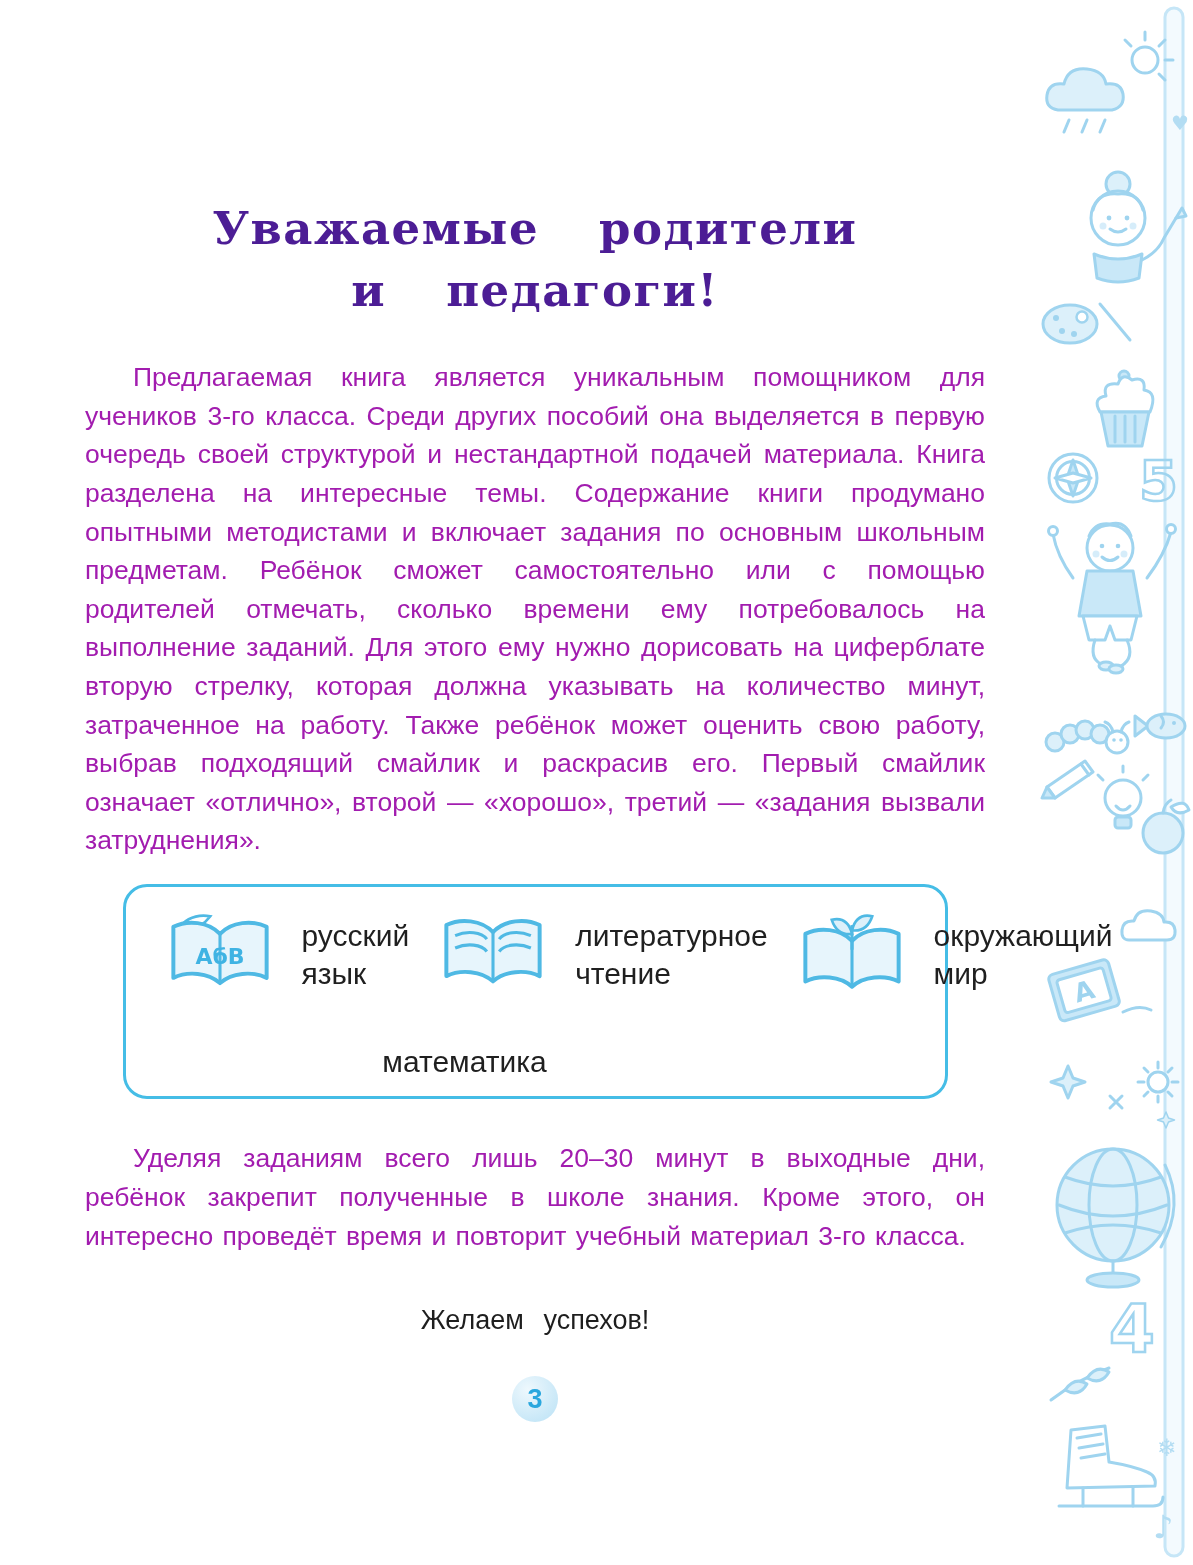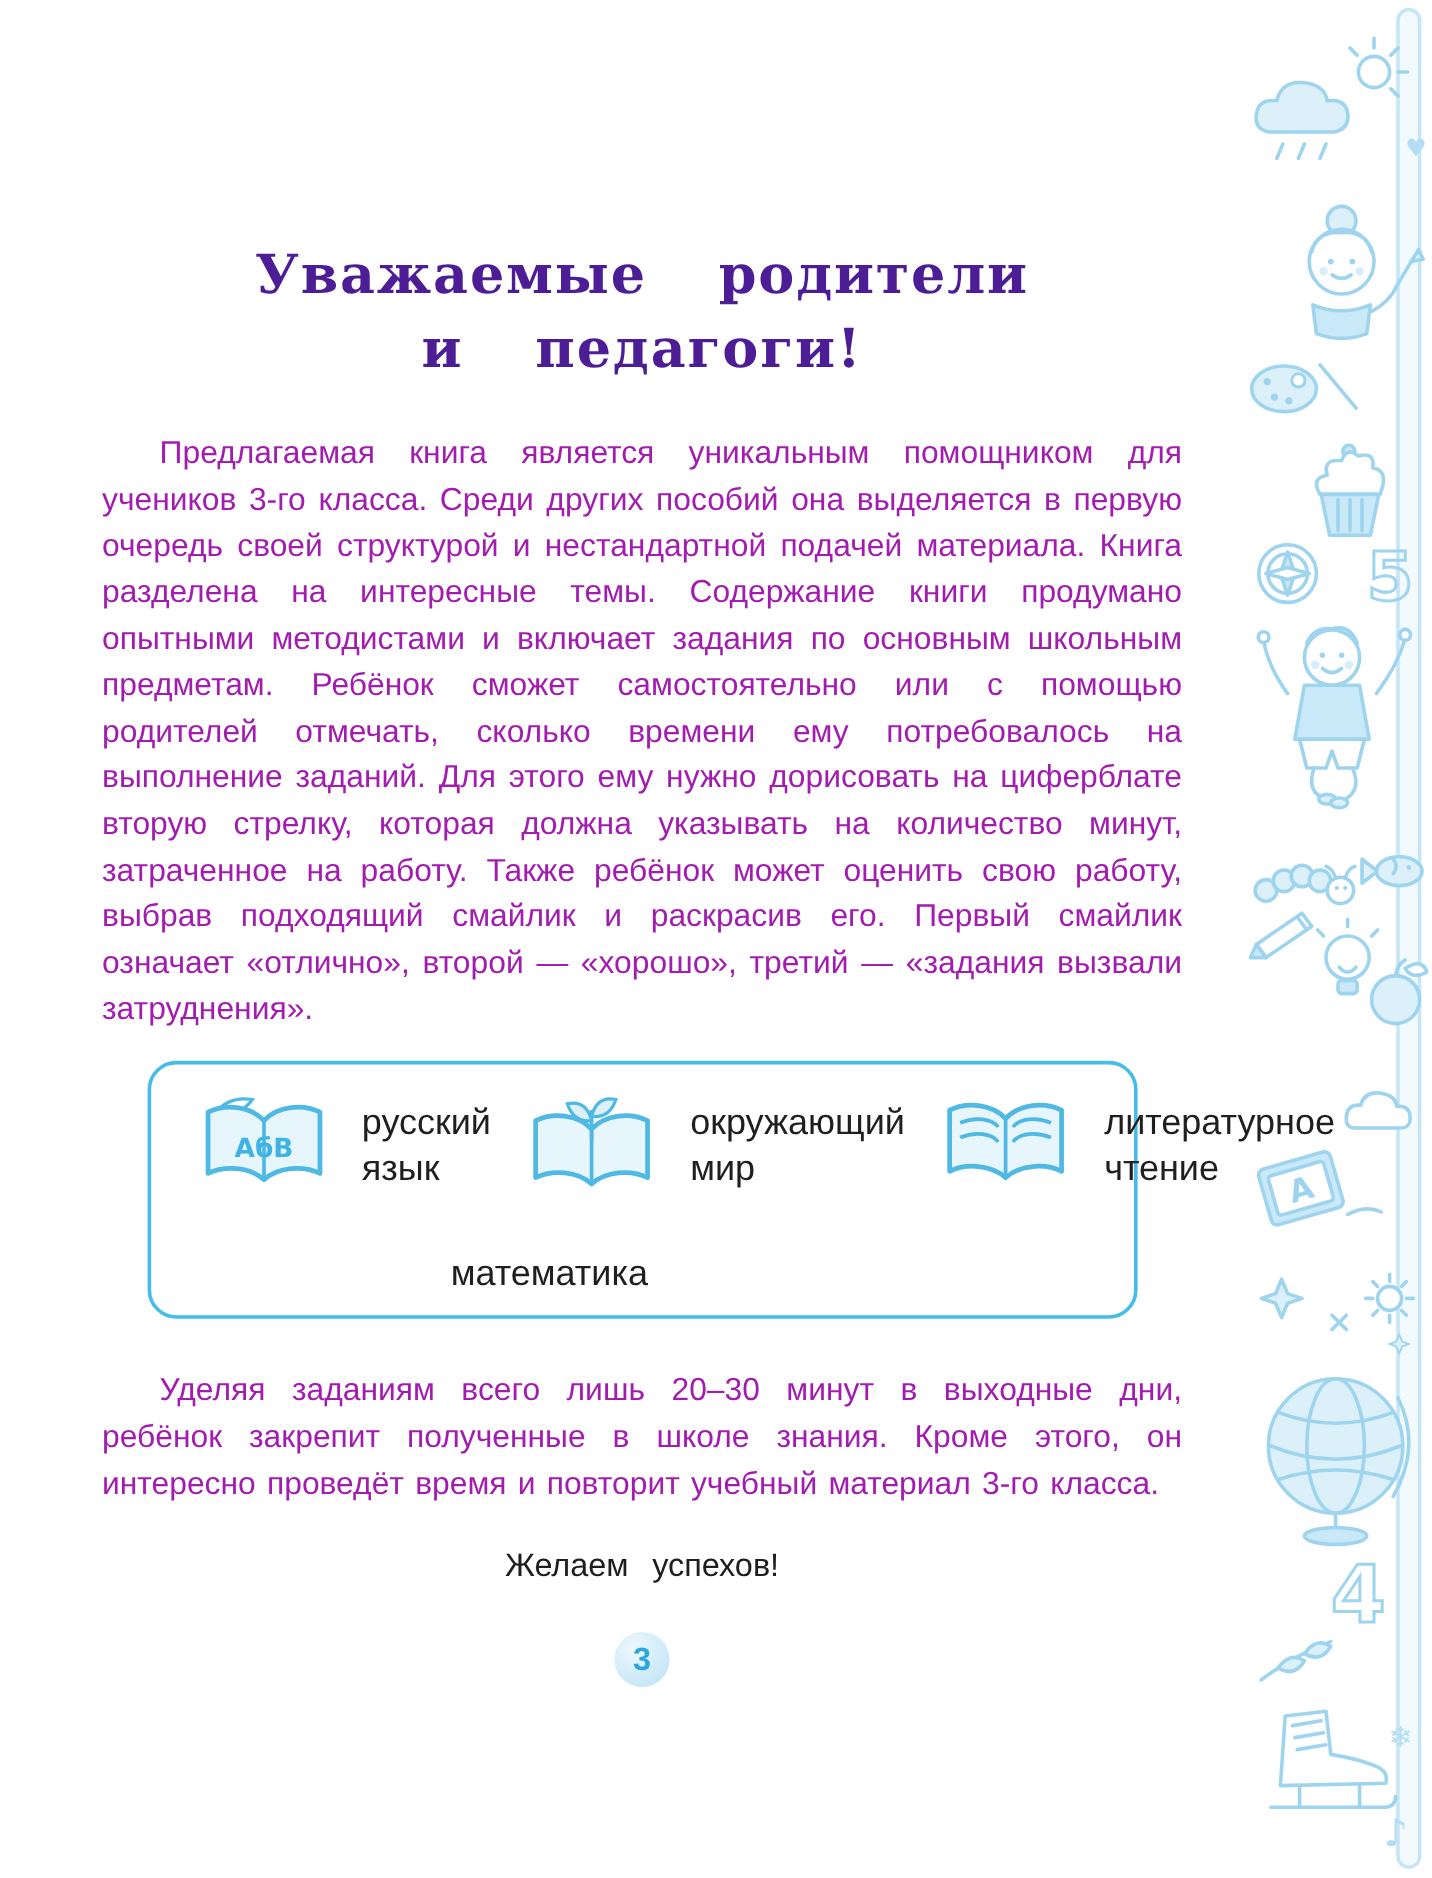--- a/index.html
+++ b/index.html
@@ -58,21 +58,21 @@
   }
   .subject.center .subject-label { max-width:none;margin-top:32px; }
 
   .bk { fill:#e7f5fc; stroke:#4fb9e4; stroke-width:4.5; stroke-linejoin:round; }
   .sp { stroke:#4fb9e4; stroke-width:3.5; fill:none; }
   .bk-text { font-family:"DejaVu Sans", sans-serif; font-weight:bold; fill:#3fb3e3; }
 
   .outro { margin-top:40px; }
 
   .closing {
-    margin-top:34px;
+    margin-top:50px;
     text-align:center;
     font-size:27px;
     color:#1e1e1e;
     word-spacing:0.45em;
   }
 
   .page-number-wrap { margin-top:40px; display:flex; justify-content:center; }
   .page-number {
     width:46px; height:46px; border-radius:50%;
     background:radial-gradient(circle at 35% 30%, #eef8fd, #b9e1f5);
@@ -116,39 +116,39 @@
               <text x="65" y="60" text-anchor="middle" font-size="25" class="bk-text">АбВ</text>
             </svg>
           </span>
           <span class="subject-label">русский язык</span>
         </div>
 
 
         <div class="subject">
           <span class="subject-icon">
             <svg viewBox="0 0 130 100">
+              <path class="bk" d="M65 24 C52 10 28 8 12 16 L12 74 C28 66 52 68 65 80 C78 68 102 66 118 74 L118 16 C102 8 78 10 65 24 Z"></path>
+              <path class="sp" d="M65 24 L65 80"></path>
+              <path class="sp" d="M22 28 C36 22 52 24 58 32 M22 42 C36 36 52 38 58 46 M72 32 C78 24 94 22 108 28 M72 46 C78 38 94 36 108 42" stroke-width="2.5"></path>
+            </svg>
+          </span>
+          <span class="subject-label">литературное чтение</span>
+        </div>
+
+        <div class="subject">
+          <span class="subject-icon">
+            <svg viewBox="0 0 130 100">
               <path class="bk" d="M65 34 C52 20 28 18 12 26 L12 80 C28 72 52 74 65 86 C78 74 102 72 118 80 L118 26 C102 18 78 20 65 34 Z"></path>
               <path class="sp" d="M65 34 L65 86"></path>
               <path d="M65 44 L65 16" stroke="#4fb9e4" stroke-width="3.5" fill="none"></path>
               <path d="M65 26 Q48 28 42 10 Q60 6 65 26 Z" fill="#dcf0fa" stroke="#4fb9e4" stroke-width="3"></path>
               <path d="M65 22 Q82 24 88 6 Q70 2 65 22 Z" fill="#dcf0fa" stroke="#4fb9e4" stroke-width="3"></path>
             </svg>
           </span>
           <span class="subject-label">окружающий мир</span>
-        </div>
-
-        <div class="subject">
-          <span class="subject-icon">
-            <svg viewBox="0 0 130 100">
-              <path class="bk" d="M65 24 C52 10 28 8 12 16 L12 74 C28 66 52 68 65 80 C78 68 102 66 118 74 L118 16 C102 8 78 10 65 24 Z"></path>
-              <path class="sp" d="M65 24 L65 80"></path>
-              <path class="sp" d="M22 28 C36 22 52 24 58 32 M22 42 C36 36 52 38 58 46 M72 32 C78 24 94 22 108 28 M72 46 C78 38 94 36 108 42" stroke-width="2.5"></path>
-            </svg>
-          </span>
-          <span class="subject-label">литературное чтение</span>
         </div>
 
         <div class="subject center">
           <span class="subject-label">математика</span>
         </div>
 
       </div>
     </div>
 
     <p class="body-text outro">Уделяя заданиям всего лишь 20–30 минут в выходные дни, ребёнок закрепит полученные в школе знания. Кроме этого, он интересно проведёт время и повторит учебный материал 3-го класса.</p>

